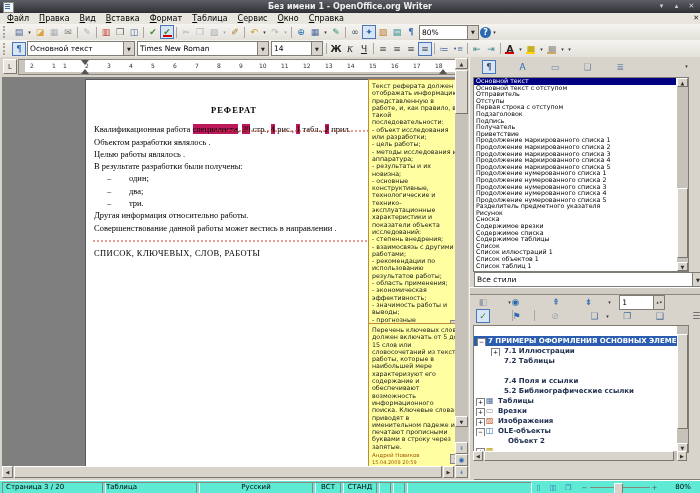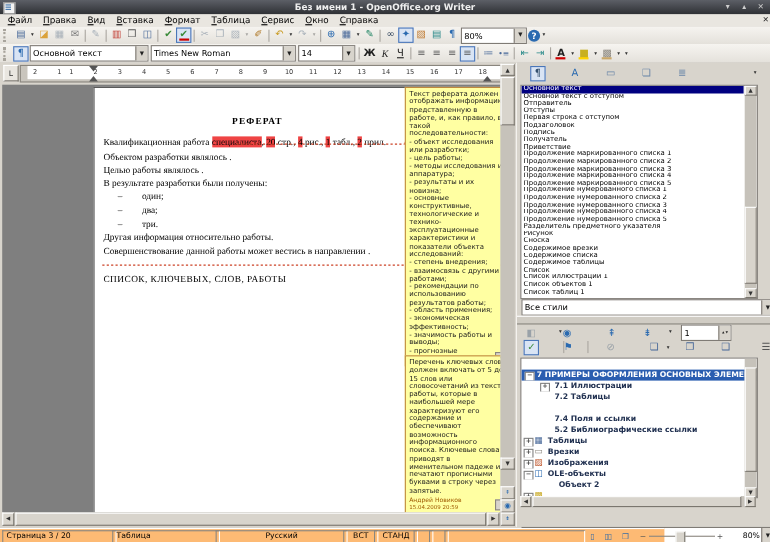--- a/index.html
+++ b/index.html
@@ -35,21 +35,21 @@
   .tabsel{position:absolute;left:3px;top:2px;width:12px;height:13px;background:#e9e6e0;border:1px solid;border-color:#fff #7a766e #7a766e #fff;font-size:7px;display:flex;align-items:center;justify-content:center;color:#333}
   .ruler{position:absolute;left:18px;top:2px;width:446px;height:14px;background:#c9c5bd;border:1px solid #8a867e}
   .rwhite{position:absolute;left:6px;top:0;width:432px;height:12px;background:#fff}
   .rnum{position:absolute;top:2px;font-size:6px;color:#333}
   .rmark{position:absolute;width:0;height:0}
   
   .docarea{position:absolute;left:2px;top:77px;width:453px;height:389px;background:#7f7f7f;overflow:hidden}
   .page{position:absolute;left:83px;top:2px;width:371px;height:386px;background:#fff;border:1px solid #5a5a5a;border-right:none}
   .dtext{position:absolute;left:8px;top:24px;width:280px;font-family:"Liberation Serif",serif;font-size:8.5px;line-height:12.3px;color:#000}
   .dtitle{text-align:center;font-weight:bold;letter-spacing:1px;margin-bottom:7px}
-  .field{background:#ef4444}
+  .field{background:#be185d}
   .dline{padding-left:13px}
   .dash{display:inline-block;width:22px}
   .plast{margin-top:13px;letter-spacing:.4px}
   .note{position:absolute;background:#ffffa2;border:1px solid #c08a3e;font-size:6.3px;line-height:7.3px;color:#1a1a1a;padding:2px 3px 10px 3px;overflow:hidden}
   .ntext{white-space:pre-line}
   .nauthor{color:#a05a00;font-size:5.5px;margin-top:2px}
   .ndate{color:#a05a00;font-size:5px}
   .nbtn{position:absolute;right:2px;bottom:2px;width:9px;height:8px;background:#d8d4cc;border:1px solid #8a867e;font-size:4px;display:flex;align-items:center;justify-content:center}
   .conn{pointer-events:none}
   
@@ -63,21 +63,21 @@
   .panelbox{position:absolute;background:#fff;border:1px solid #7f7b75;overflow:hidden}
   .sitem{height:6.6px;line-height:6.6px;font-size:6.3px;white-space:nowrap;overflow:hidden;padding-left:2px}
   .sitem.sel{background:#000080;color:#fff}
   .splitter{position:absolute;left:0;width:100%;height:6px;border-top:1px solid #fff;border-bottom:1px solid #8a867e;background:#d0ccc4}
   .trow{position:absolute;left:0;width:100%;height:10px;line-height:10px;font-size:7px;white-space:nowrap;overflow:hidden;font-weight:bold;color:#203050}
   .trow.sel{background:#2a5db0;color:#fff}
   .exp{position:absolute;top:1.5px;width:7px;height:7px;background:#fff;border:1px solid #808080;font-size:6px;line-height:6px;text-align:center;color:#000;font-weight:normal}
   .ticon{position:absolute;top:1px;width:8px;height:8px;font-size:8px;line-height:8px}
   .tlabel{position:absolute;top:0}
   
-  .statusbar{position:absolute;left:0;top:480px;width:604px;height:13px;background:#fdba74;border-top:1px solid #fff}
+  .statusbar{position:absolute;left:0;top:480px;width:700px;height:13px;background:#5eead4;border-top:1px solid #fff}
   .scell{position:absolute;top:1px;height:10px;border:1px solid;border-color:#8a867e #fff #fff #8a867e;font-size:7px;padding:0 3px;line-height:9px;white-space:nowrap;overflow:hidden}
   .vbtn{position:absolute;top:1px;width:13px;height:11px;display:flex;align-items:center;justify-content:center;font-size:7px;color:#3a6ea5}
   .slider-track{position:absolute;top:6px;height:1px;background:#8a867e}
   .slider-thumb{position:absolute;top:2px;width:7px;height:9px;background:#d8d4cc;border:1px solid;border-color:#fff #7a766e #7a766e #fff}
 </style>
 </head>
 <body>
 
 <div class="titlebar">
   <span class="appicon"></span>

